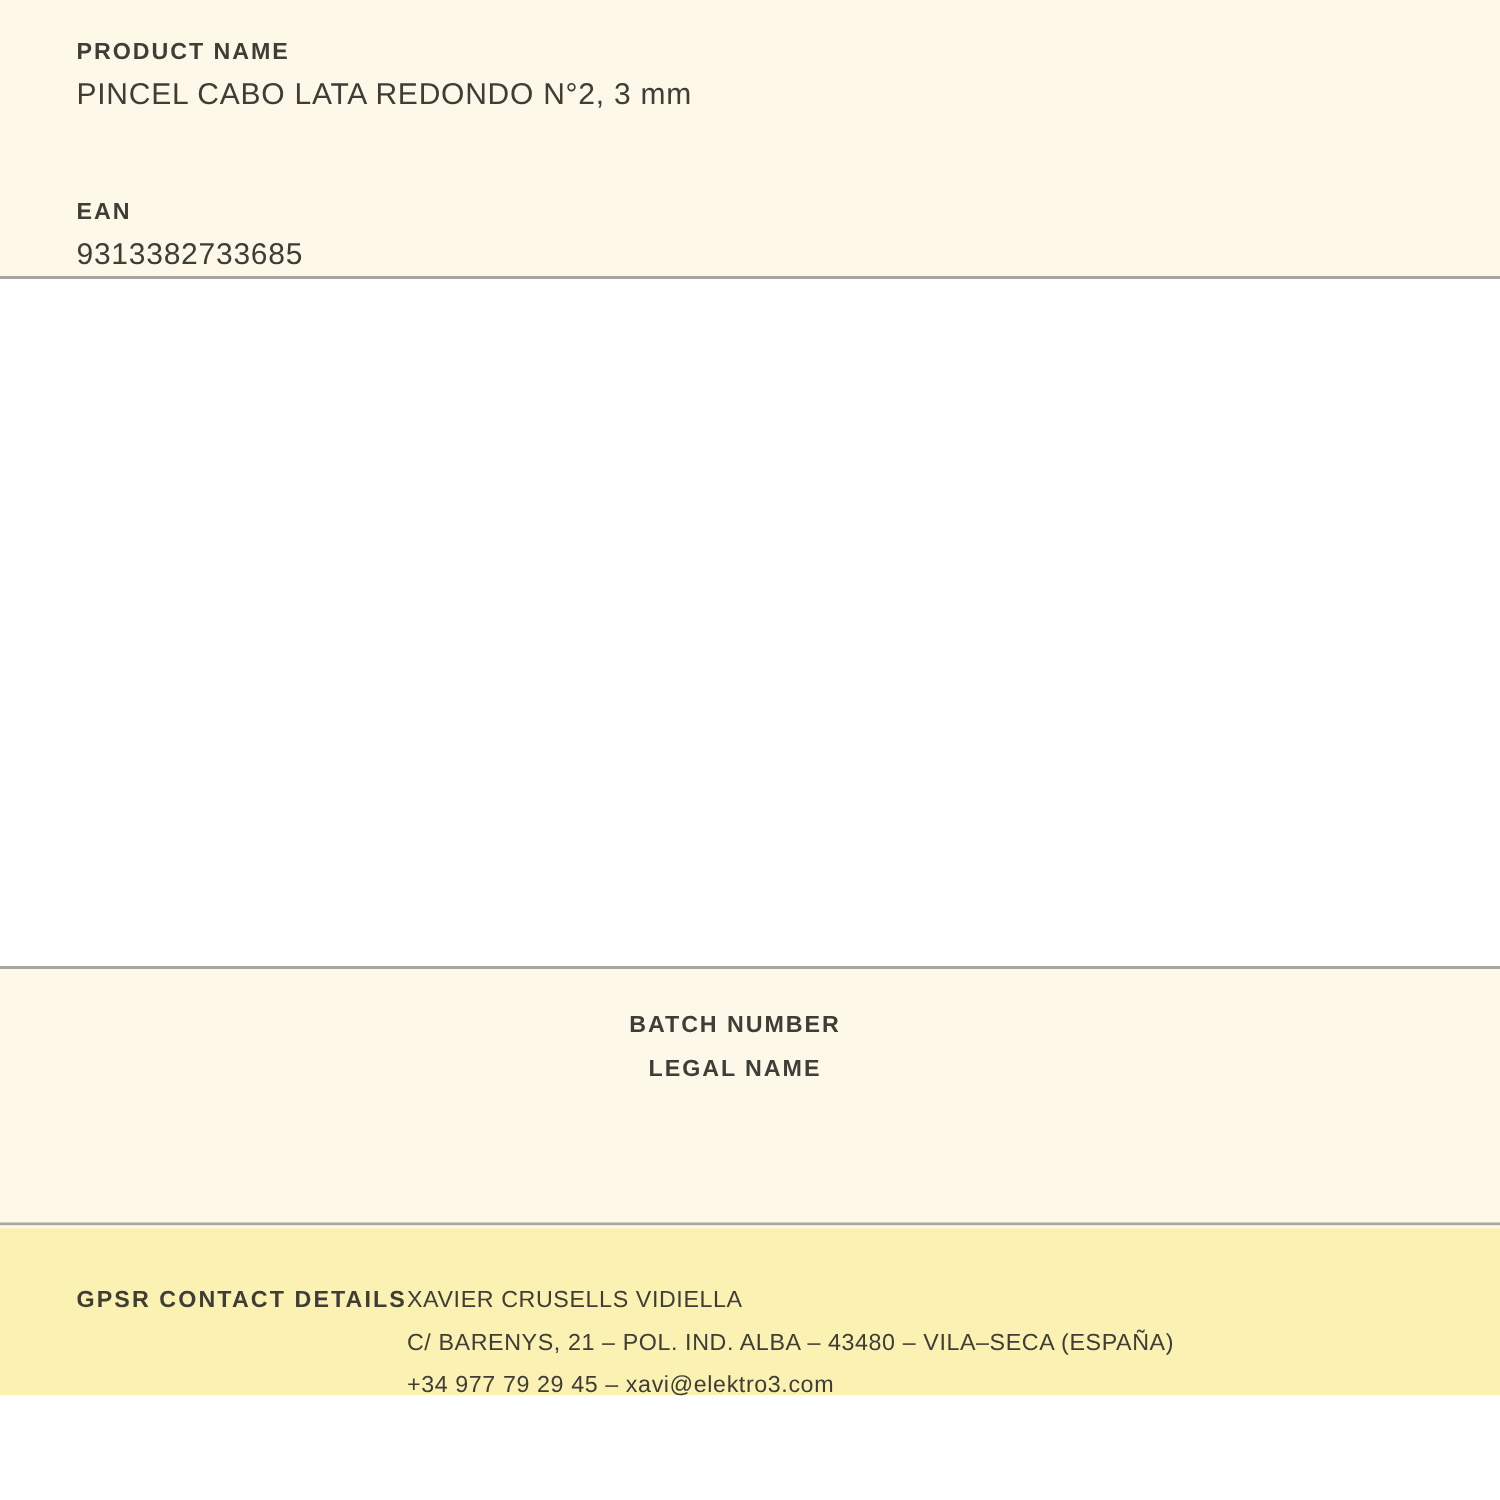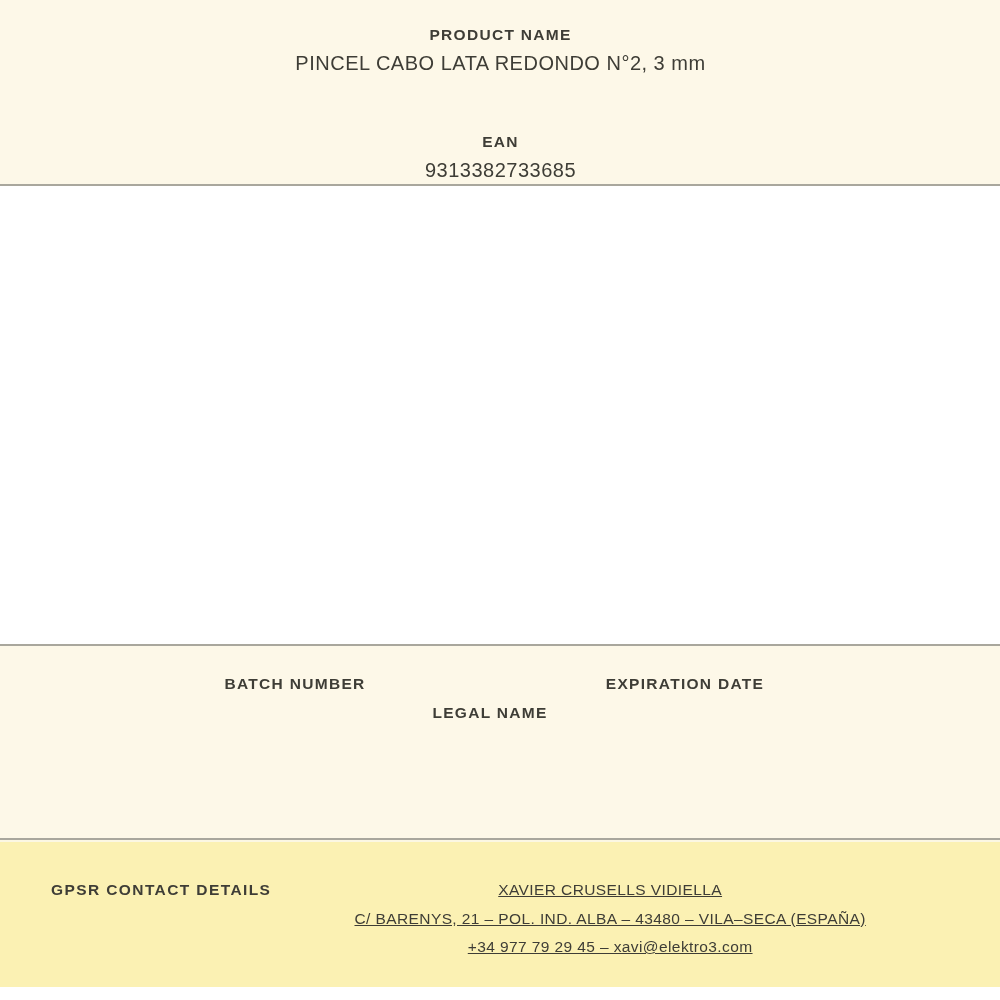--- a/index.html
+++ b/index.html
@@ -18,21 +18,20 @@
     background: #fff;
   }
   .sheet { width: 1000px; height: 1000px; overflow: hidden; }
 
   
   .top-section {
     height: 186px;
     background: var(--section_cream);
     border-bottom: 2px solid var(--divider_gray);
     padding: 25px 50px 0 51px;
-    text-align: center;
   }
   .field-label {
     font-size: 15.5px;
     font-weight: bold;
     letter-spacing: 1.3px;
     line-height: 19px;
   }
   .field-value {
     font-size: 20px;
     letter-spacing: 0.5px;
@@ -42,21 +41,21 @@
   .field + .field { margin-top: 59px; }
 
   
   .image-area {
     height: 458px;
     background: var(--image_area_white);
   }
 
   
   .details-section {
-    height: 196px;
+    height: 173px;
     background: var(--section_cream);
     border-top: 2px solid var(--divider_gray);
     border-bottom: 2px solid var(--divider_gray);
     padding: 28px 120px 0 100px;
   }
   .details-row { display: flex; }
   .details-row + .details-row { }
   .details-col { flex: 1; text-align: center; }
   .details-label {
     font-size: 15.5px;
@@ -67,42 +66,41 @@
   .details-value {
     font-size: 16px;
     letter-spacing: 0.6px;
     line-height: 19px;
     margin-top: 10px;
     min-height: 0;
   }
 
   
   .gpsr-section {
-    height: 147px;
+    height: 113px;
     background: var(--section_yellow);
     border-top: 2px solid var(--divider_light);
     padding: 34px 51px 0 51px;
     display: flex;
     justify-content: space-between;
     align-items: flex-start;
   }
   .gpsr-title {
     font-size: 15.5px;
     font-weight: bold;
     letter-spacing: 1.4px;
     line-height: 28px;
     white-space: nowrap;
   }
   .gpsr-contact {
-    text-align: center;
+    text-align: left;
     font-size: 15.5px;
     letter-spacing: 0.4px;
     line-height: 28.5px;
     flex: 1;
-    text-decoration: underline;
   }
 </style>
 </head>
 <body>
 
 <div class="sheet">
 
   <section class="top-section">
     <div class="field">
       <div class="field-label">PRODUCT NAME</div>
@@ -115,24 +113,20 @@
   </section>
 
   <section class="image-area"></section>
 
   <section class="details-section">
     <div class="details-row">
       <div class="details-col">
         <div class="details-label">BATCH NUMBER</div>
         <div class="details-value"></div>
       </div>
-      <div class="details-col">
-        <div class="details-label">EXPIRATION DATE</div>
-        <div class="details-value"></div>
-      </div>
     </div>
     <div class="details-row">
       <div class="details-col">
         <div class="details-label">LEGAL NAME</div>
       </div>
     </div>
   </section>
 
   <section class="gpsr-section">
     <div class="gpsr-title">GPSR CONTACT DETAILS</div>

